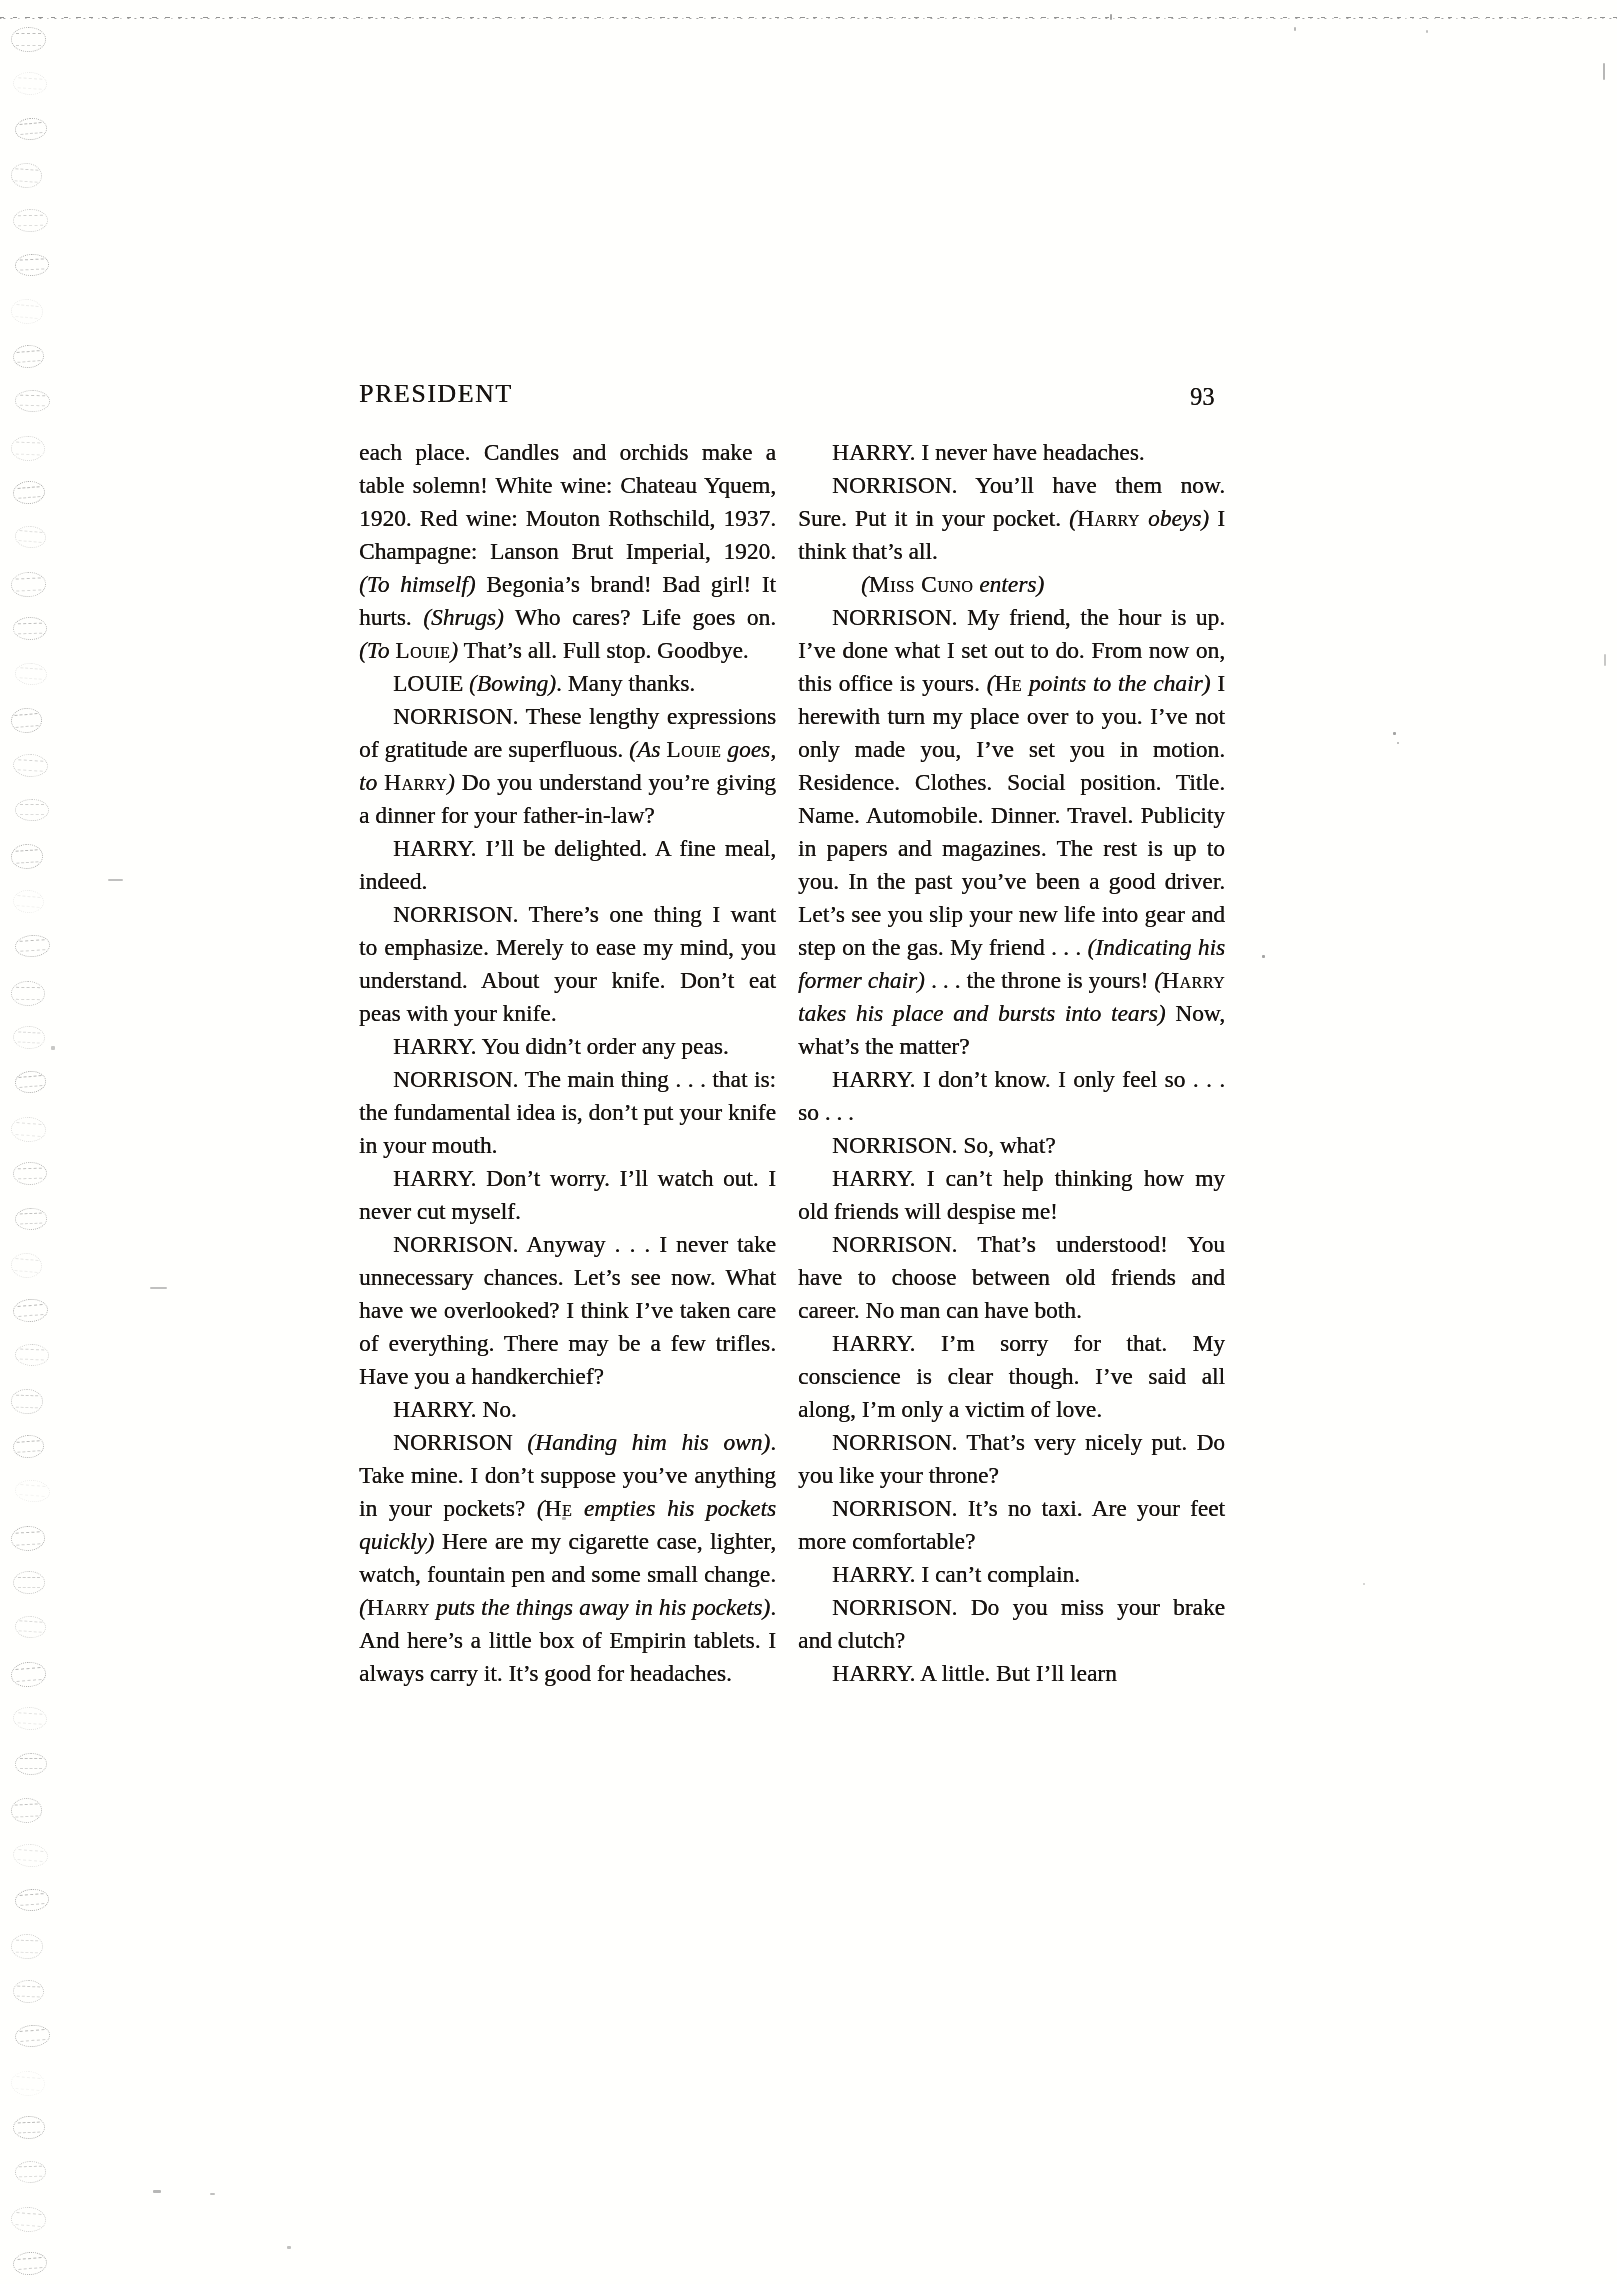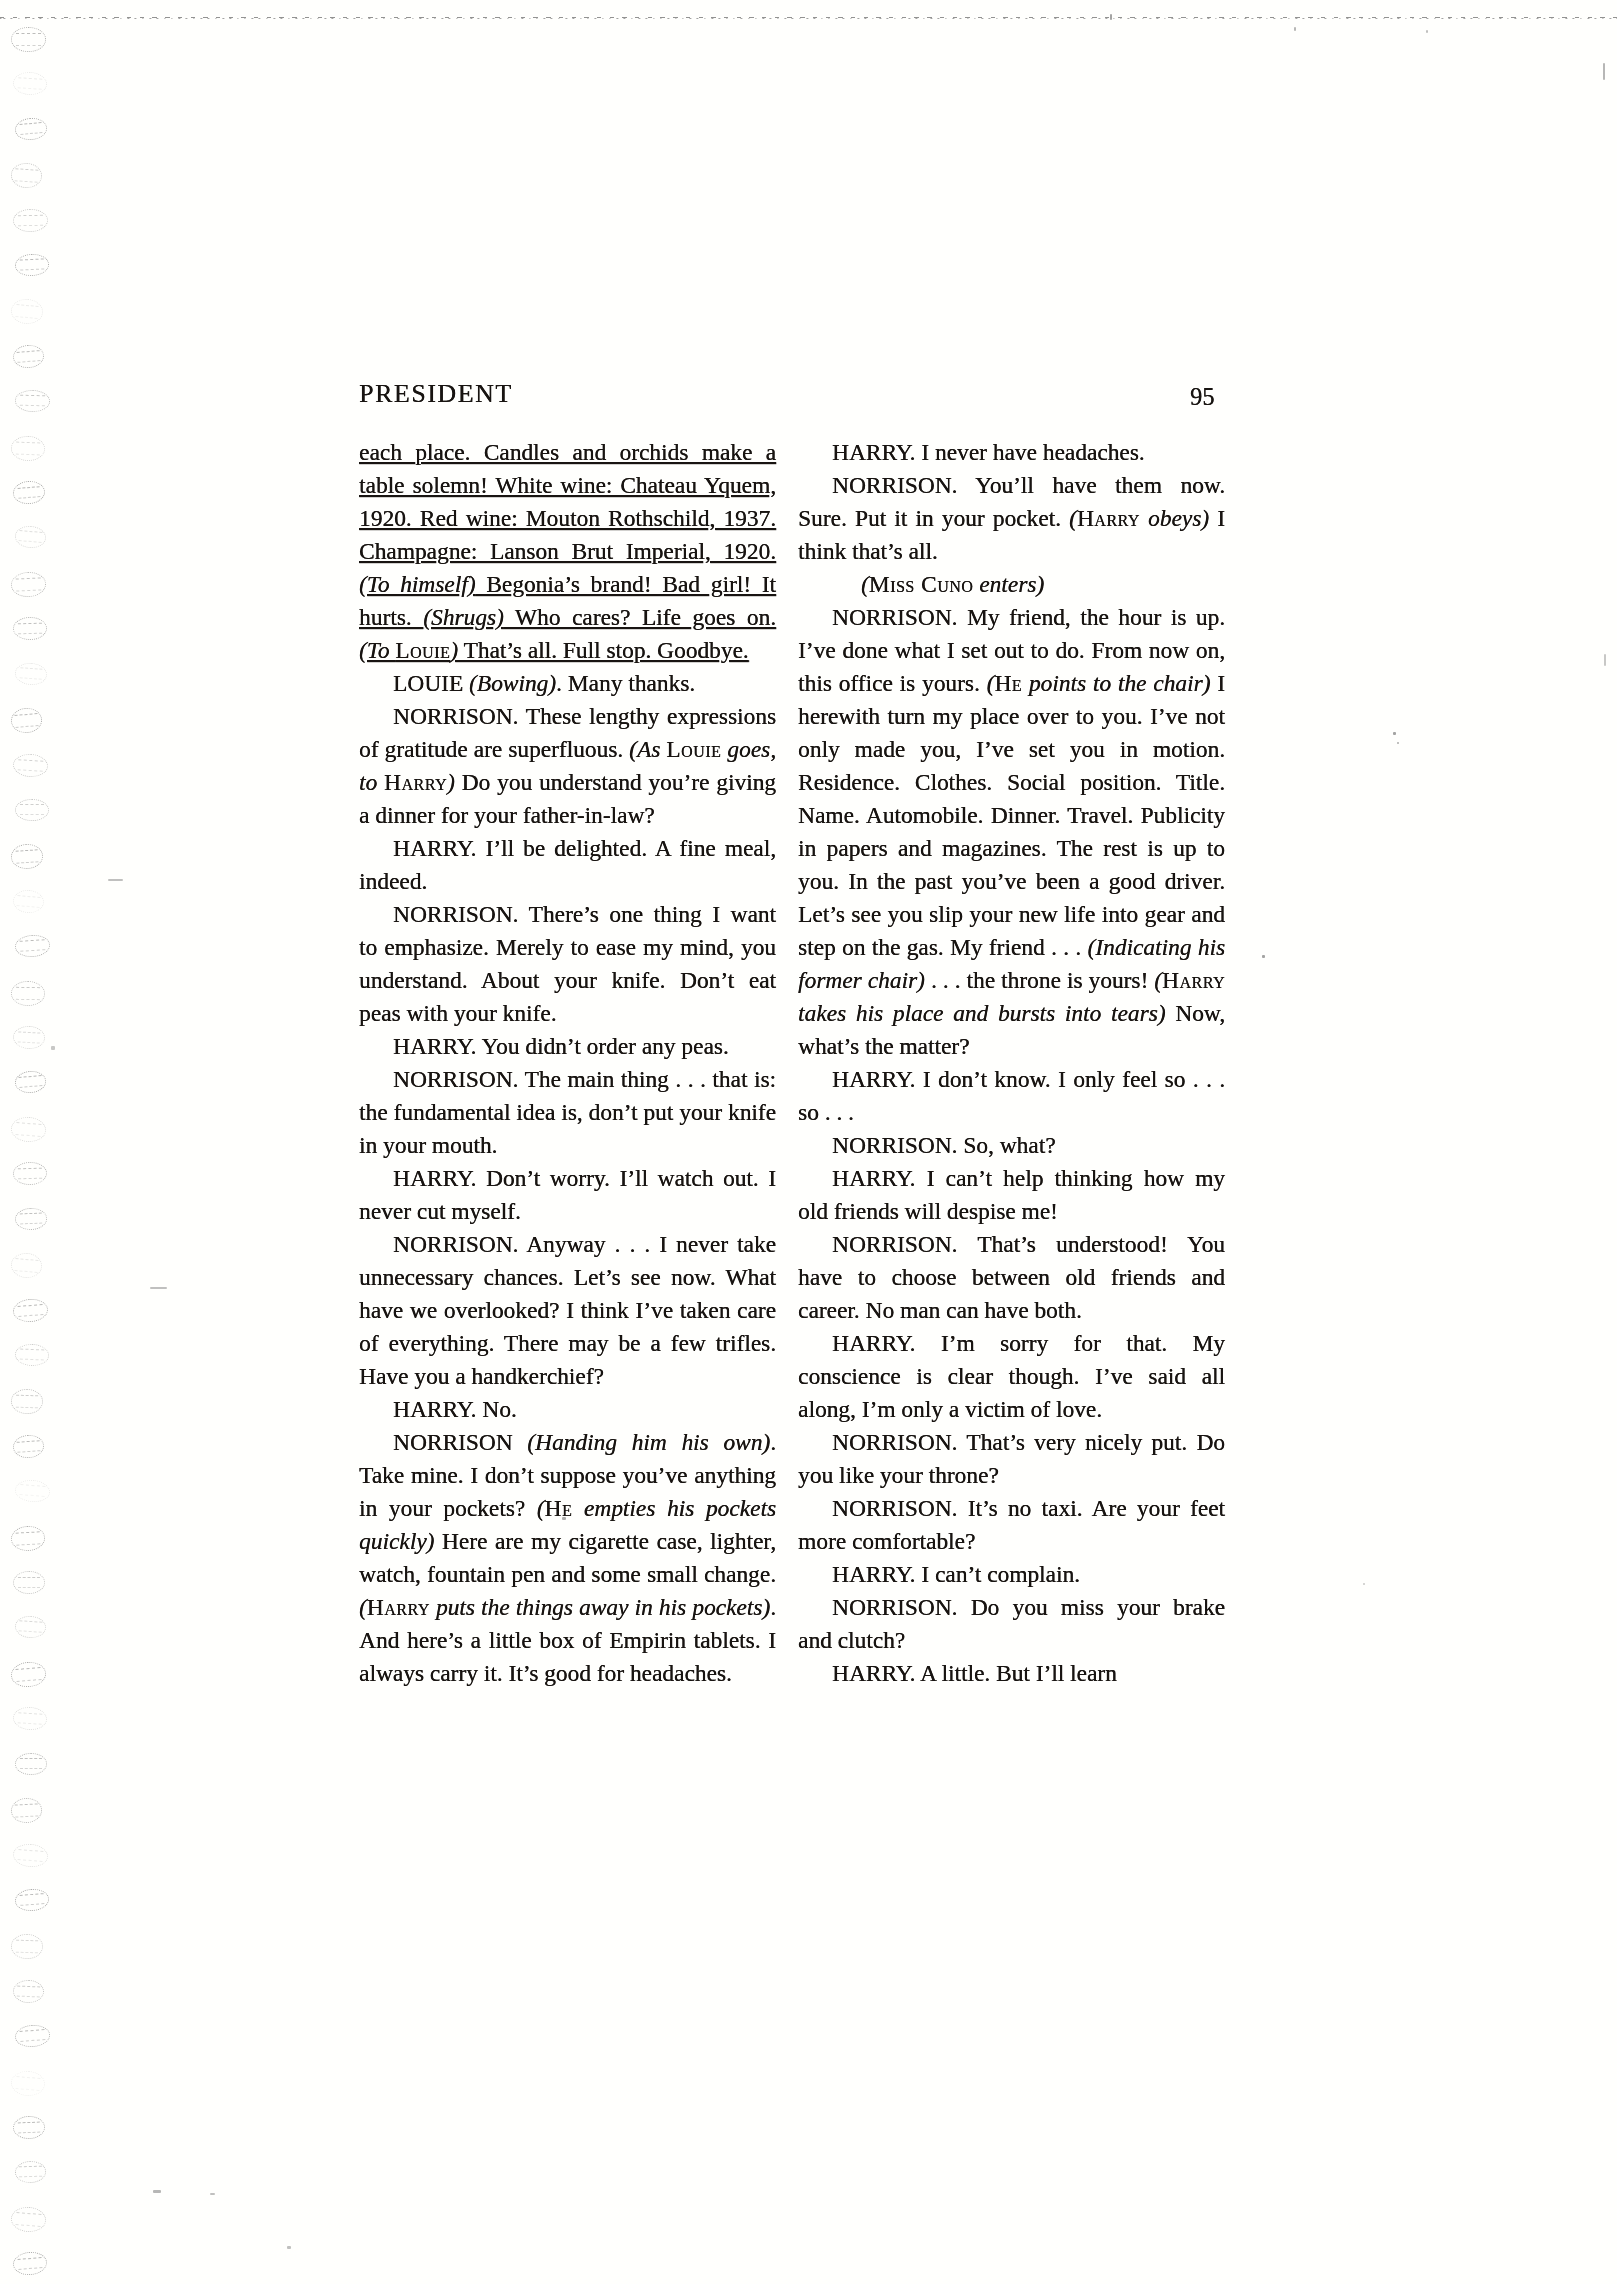--- a/index.html
+++ b/index.html
@@ -16,21 +16,21 @@
     text-shadow:0.3px 0.2px 0 currentColor;
   }
   .col{
     position:absolute;top:436px;font-size:23.4px;line-height:33px;
     text-align:justify;text-align-last:left;hyphens:none;
     text-shadow:0.3px 0.2px 0 currentColor;
   }
   .col-left{left:359px;width:417px;}
   .col-right{left:798px;width:427px;}
   .col p{margin:0;padding:0;}
-  p.flush{text-indent:0;text-decoration:underline;}
+  p.flush{text-indent:0;}
   p.speech{text-indent:34px;}
   p.stage{text-indent:63px;}
   .i{font-style:italic;}
   .sc{font-variant:small-caps;letter-spacing:0.5px;}
   .top-dashes{
     position:absolute;left:0;top:16.6px;width:1617px;height:2px;opacity:.55;
     background-image:
       repeating-linear-gradient(90deg, #3a3a3a 0 4.4px, transparent 4.4px 12.7px),
       repeating-linear-gradient(90deg, #5a5a5a 0 1.5px, transparent 1.5px 7.3px);
     background-size:100% 1px,100% 0.5px;
@@ -116,21 +116,21 @@
       <div class="speck" style="left: 108px; top: 879px; width: 14.7px; height: 2.4px; opacity: 0.35;"></div>
       <div class="speck" style="left: 150px; top: 1287px; width: 16.6px; height: 2.4px; opacity: 0.35;"></div>
       <div class="speck" style="left: 51px; top: 1046px; width: 3.9px; height: 3.9px; opacity: 0.3;"></div>
       <div class="speck" style="left: 562px; top: 1517px; width: 3.9px; height: 2.9px; opacity: 0.45;"></div>
       <div class="speck" style="left: 1363px; top: 1583px; width: 2.4px; height: 2.4px; opacity: 0.3;"></div>
       <div class="speck" style="left: 153px; top: 2190px; width: 7.8px; height: 2.9px; opacity: 0.4;"></div>
       <div class="speck" style="left: 210px; top: 2193px; width: 5.4px; height: 2.4px; opacity: 0.35;"></div>
       <div class="speck" style="left: 287px; top: 2246px; width: 3.9px; height: 2.9px; opacity: 0.35;"></div>
     </div>
   <div class="running-head">PRESIDENT</div>
-  <div class="page-num">95</div>
+  <div class="page-num">93</div>
   <div class="col col-left" id="col-left">
       <p class="flush"><span>each place. Candles and orchids make a table solemn! White wine: Chateau Yquem, 1920. Red wine: Mouton Rothschild, 1937. Champagne: Lanson Brut Imperial, 1920. </span><span class="i">(To himself)</span><span> Begonia’s brand! Bad girl! It hurts. </span><span class="i">(Shrugs)</span><span> Who cares? Life goes on. </span><span class="i">(To </span><span class="sc">Louie</span><span class="i">)</span><span> That’s all. Full stop. Goodbye.</span></p>
       <p class="speech"><span>LOUIE </span><span class="i">(Bowing)</span><span>. Many thanks.</span></p>
       <p class="speech"><span>NORRISON. These lengthy expressions of gratitude are superfluous. </span><span class="i">(As </span><span class="sc">Louie</span><span class="i"> goes, to </span><span class="sc">Harry</span><span class="i">)</span><span> Do you understand you’re giving a dinner for your father-in-law?</span></p>
       <p class="speech"><span>HARRY. I’ll be delighted. A fine meal, indeed.</span></p>
       <p class="speech"><span>NORRISON. There’s one thing I want to emphasize. Merely to ease my mind, you understand. About your knife. Don’t eat peas with your knife.</span></p>
       <p class="speech"><span>HARRY. You didn’t order any peas.</span></p>
       <p class="speech"><span>NORRISON. The main thing . . . that is: the fundamental idea is, don’t put your knife in your mouth.</span></p>
       <p class="speech"><span>HARRY. Don’t worry. I’ll watch out. I never cut myself.</span></p>
       <p class="speech"><span>NORRISON. Anyway . . . I never take unnecessary chances. Let’s see now. What have we overlooked? I think I’ve taken care of everything. There may be a few trifles. Have you a handkerchief?</span></p>

